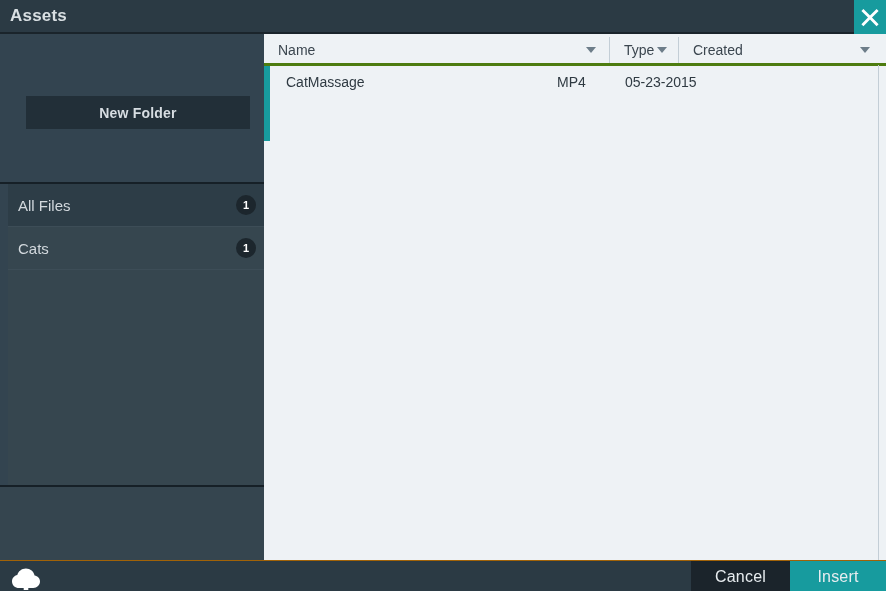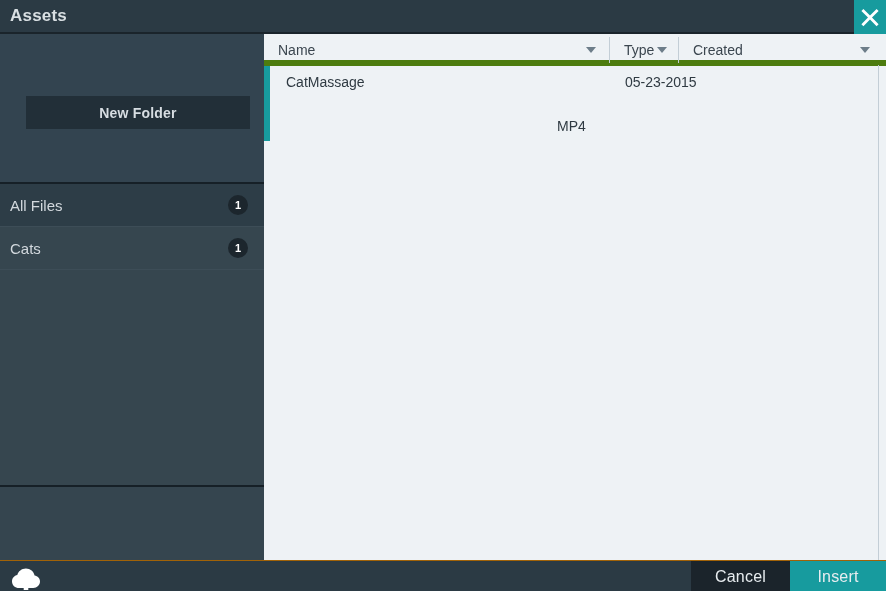--- a/index.html
+++ b/index.html
@@ -99,21 +99,21 @@
     position: absolute;
     left: 0;
     width: 264px; height: 2px;
     background: #162027;
   }
   #divider-top  { top: 148px; }
   #divider-bottom { top: 451px; }
 
   .folder-list {
     position: absolute;
-    left: 0; top: 150px;
+    left: 8px; top: 150px;
     width: 264px; height: 301px;
     background: #36464f;
   }
   .folder-item {
     position: relative;
     width: 264px; height: 43px;
     box-sizing: border-box;
     cursor: pointer;
   }
   .folder-item.selected { background: #2d3d47; }
@@ -155,21 +155,21 @@
     position: absolute;
     left: 264px; top: 34px;
     width: 622px; height: 526px;
     background: #eef2f5;
   }
   .table-header {
     position: absolute;
     left: 0; top: 0;
     width: 622px; height: 32px;
     background: #eef2f5;
-    border-bottom: 6px solid #4d7c0f;
+    border-bottom: 3px solid #4d7c0f;
     box-sizing: border-box;
   }
   .th {
     position: absolute;
     top: 0; height: 31px;
     box-sizing: border-box;
     cursor: pointer;
   }
   .th .th-label {
     position: absolute;
@@ -206,21 +206,21 @@
     cursor: pointer;
   }
   .row .cell {
     position: absolute;
     top: 8px;
     font-size: 14px;
     color: #2f3a42;
     white-space: nowrap;
   }
   .row .cell-name    { left: 22px; }
-  .row .cell-type    { left: 293px; margin-top: 44px; }
+  .row .cell-type    { left: 293px; }
   .row .cell-created { left: 361px; }
 
   .content-scrollbar {
     position: absolute;
     left: 0; top: 32px;
     width: 6px; height: 75px;
     background: #179b9e;
   }
   .right-rule {
     position: absolute;

